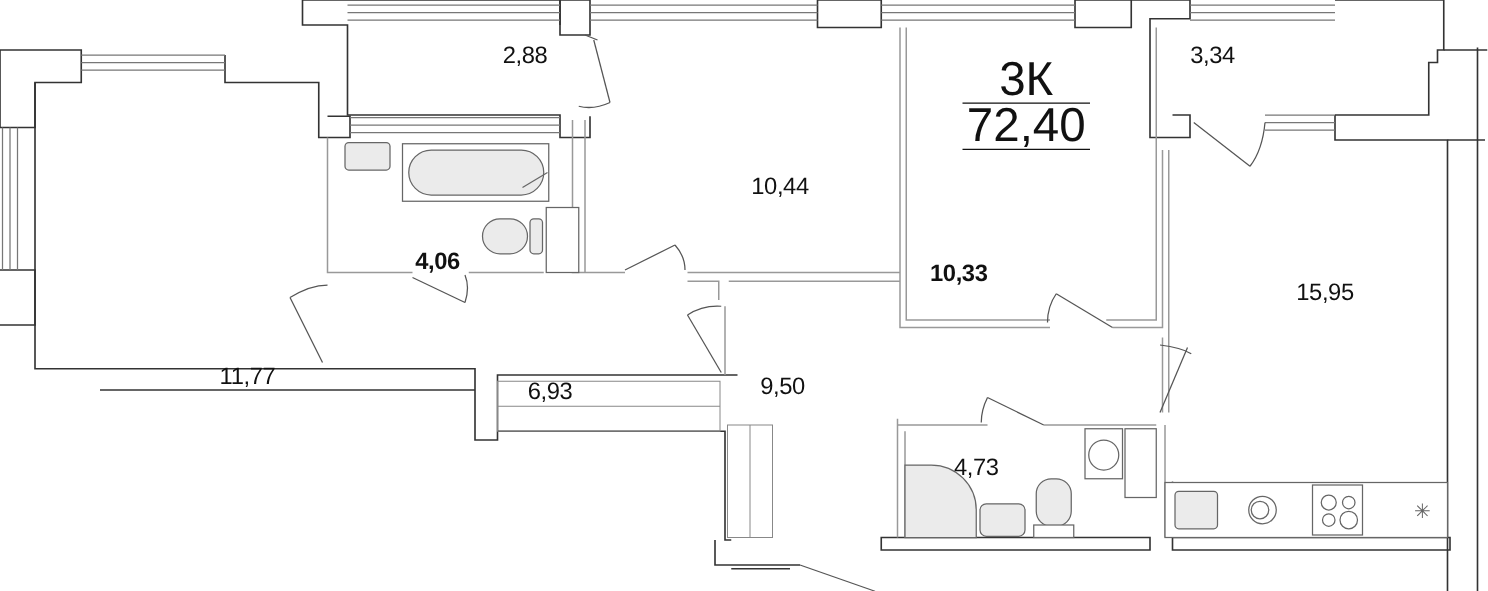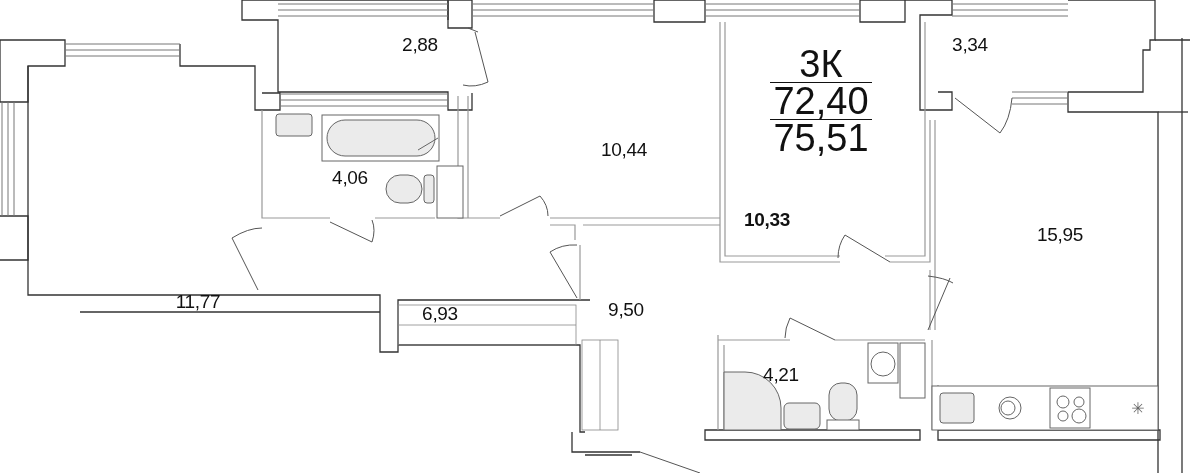--- a/index.html
+++ b/index.html
@@ -136,29 +136,28 @@
 
   <g stroke="#888" stroke-width="0.8" fill="none">
     <rect x="398" y="305" width="178" height="40"></rect>
     <line x1="398" y1="325" x2="576" y2="325"></line>
     <rect x="582" y="340" width="36" height="90"></rect>
     <line x1="600" y1="340" x2="600" y2="430"></line>
   </g>
 </svg>
 
 <div class="label" style="left:420px;top:45px;">2,88</div>
-<div class="label" style="left:350px;top:178px;">4,06</div>
+<div class="label" style="left:350px;top:210px;font-weight:bold;">4,06</div>
 <div class="label" style="left:624px;top:150px;">10,44</div>
 <div class="label" style="left:970px;top:45px;">3,34</div>
 <div class="label" style="left:198px;top:262px;margin-top:40px;">11,77</div>
 <div class="label" style="left:440px;top:268px;margin-top:46px;">6,93</div>
 <div class="label" style="left:767px;top:220px;font-weight:bold;">10,33</div>
 <div class="label" style="left:1020px;top:235px;margin-left:40px;">15,95</div>
 <div class="label" style="left:626px;top:310px;">9,50</div>
-<div class="label" style="left:781px;top:375px;">4,21</div>
+<div class="label" style="left:781px;top:375px;">4,73</div>
 
 <div class="summary">
   <div>3К</div>
   <div class="rule"></div>
   <div>72,40</div>
   <div class="rule"></div>
-  <div>75,51</div>
 </div>
 
 </body></html>

